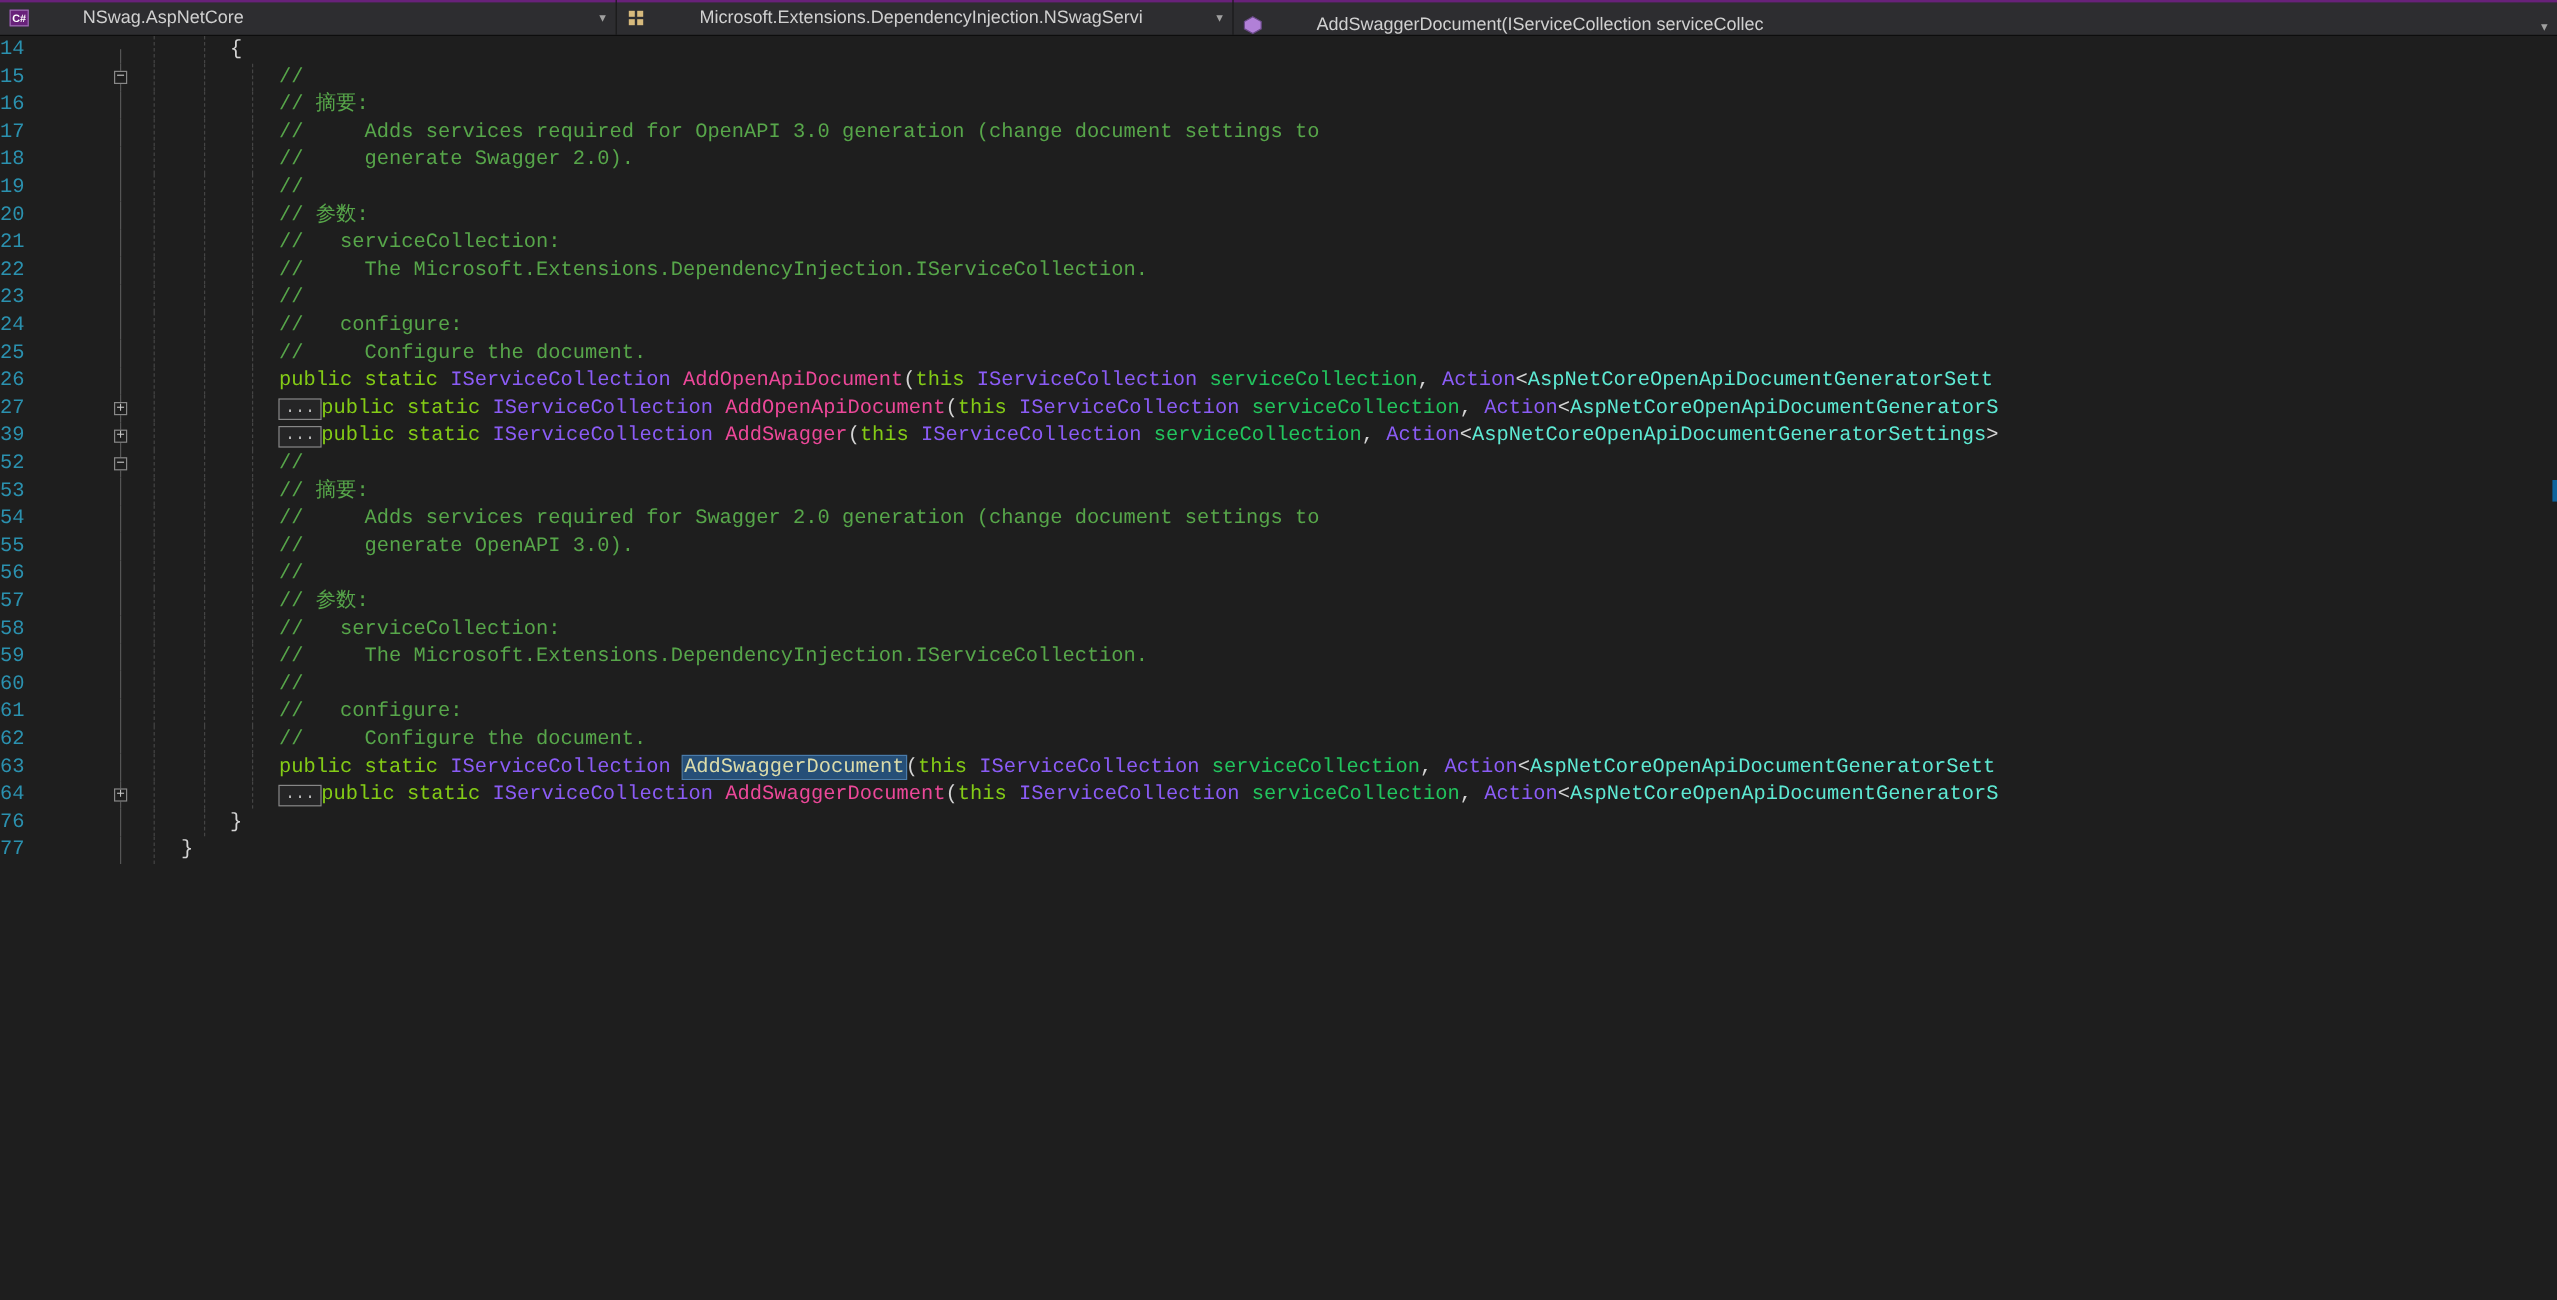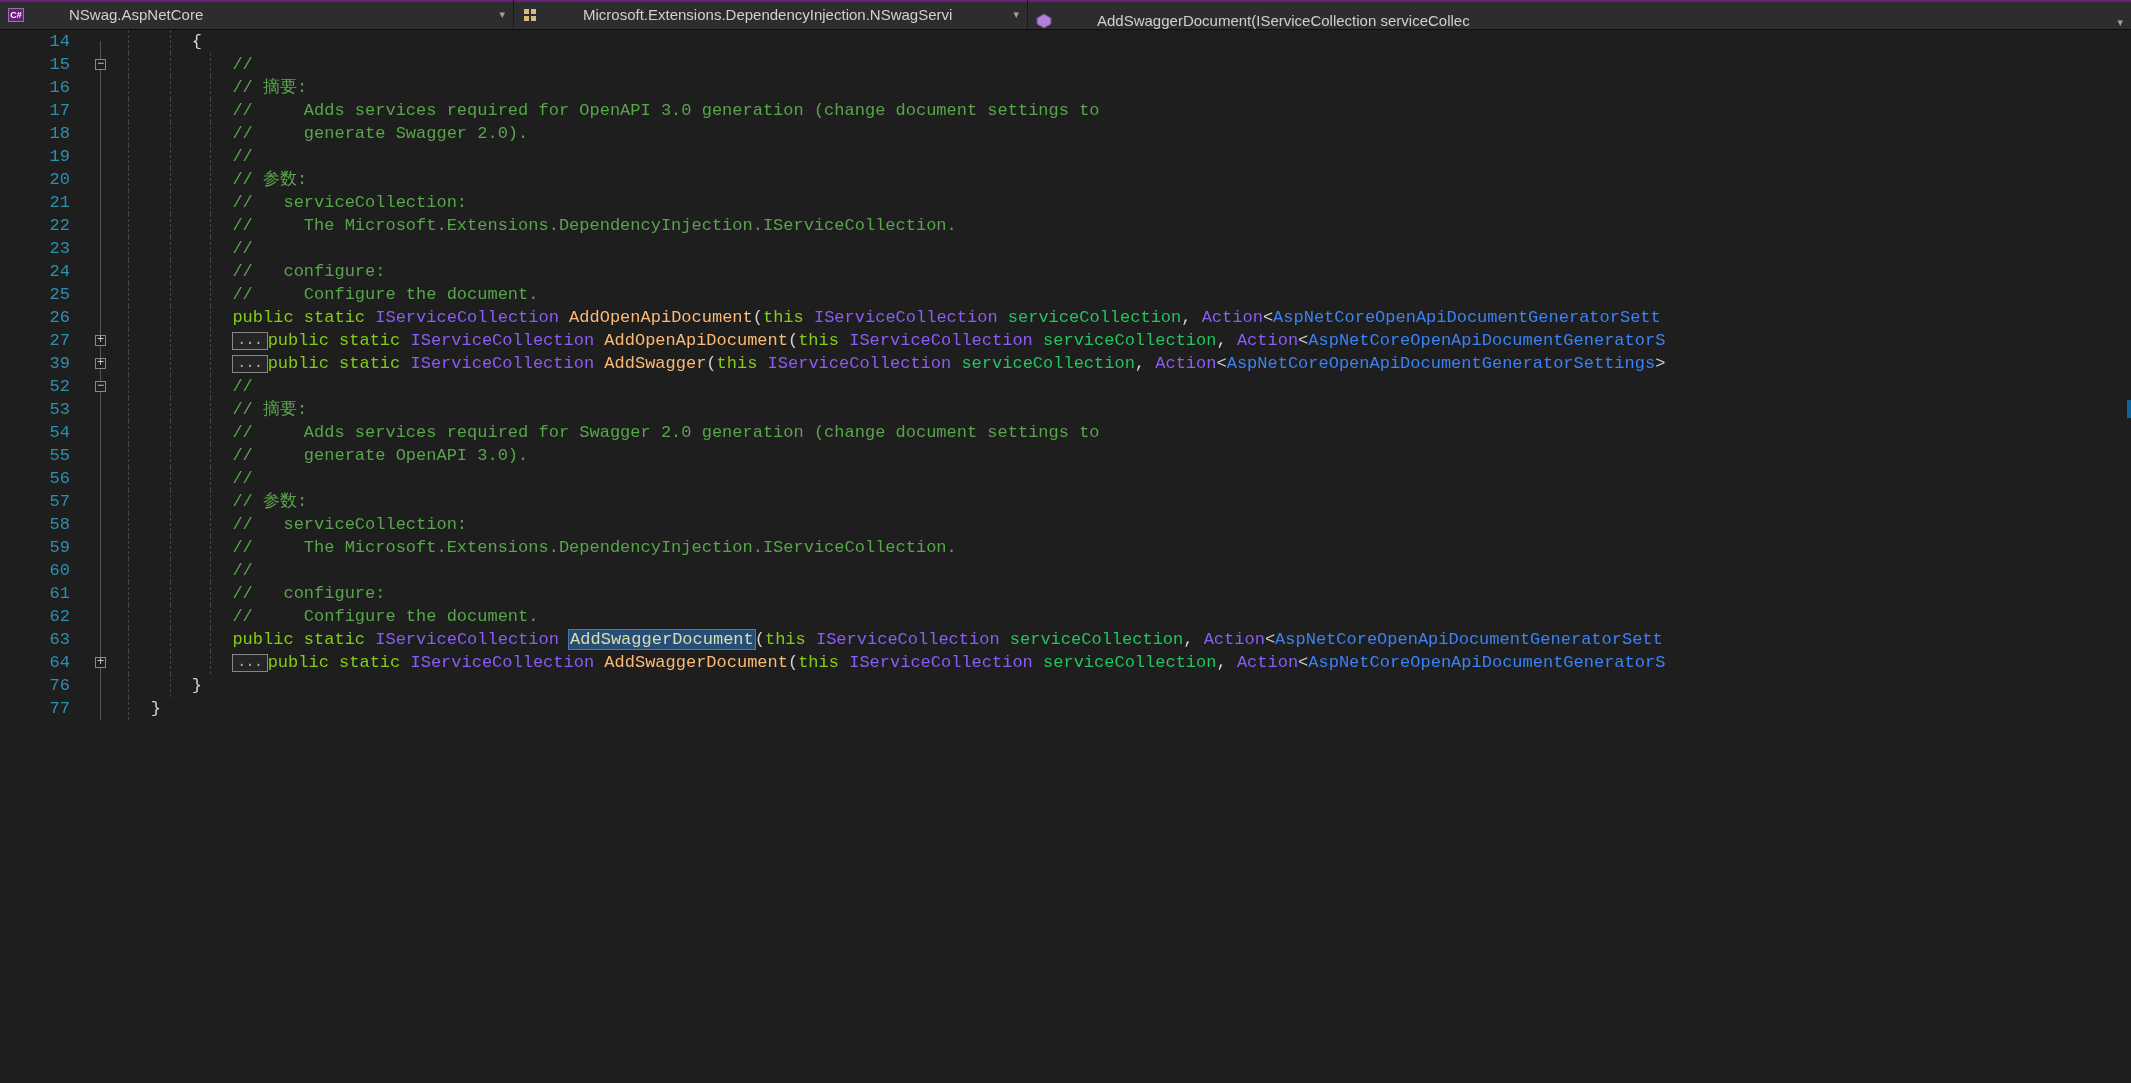--- a/index.html
+++ b/index.html
@@ -69,21 +69,20 @@
     overflow: hidden;
     white-space: pre;
   }
   .line {
     display: flex;
     height: 23px;
     line-height: 23px;
   }
   .ln {
     width: 92px;
-    text-align: right;
     padding-right: 22px;
     color: #2b91af;
     font-size: 17px;
     user-select: none;
     flex-shrink: 0;
   }
   .fold {
     width: 18px;
     position: relative;
     flex-shrink: 0;
@@ -140,22 +139,22 @@
     line-height: 14px;
     padding: 0 4px 2px 4px;
     margin-right: 0;
     vertical-align: 1px;
     cursor: pointer;
   }
 
   
   .c-kw   { color: #84cc16; }          
   .c-type { color: #8b5cf6; }          
-  .c-gtype{ color: #3b82f6; text-align: right; }          
-  .c-id   { color: #fdba74; font-family: Liberation Mono, monospace; }          
+  .c-gtype{ color: #5eead4; text-align: right; }          
+  .c-id   { color: #ec4899; font-family: Liberation Mono, monospace; }          
   .c-var  { color: #22c55e; }          
   .c-punc { color: #d4d4d4; }          
   .c-cmt  { color: #57a64a; }          
   .c-br   { color: #d4d4d4; }          
 
   .hl-sel {
     background: #264f78;
     outline: 1px solid #4a7cab;
     padding: 0 1px;
     color: #dcdcaa;

